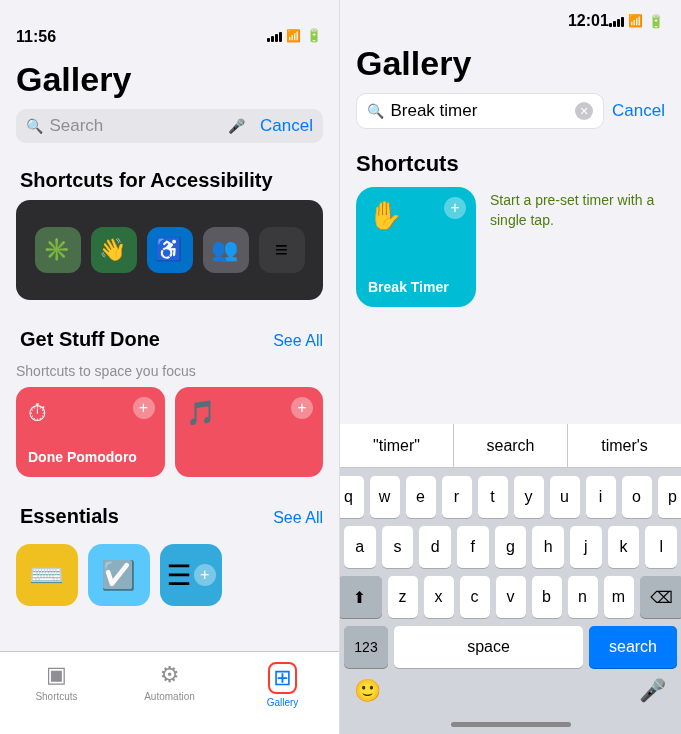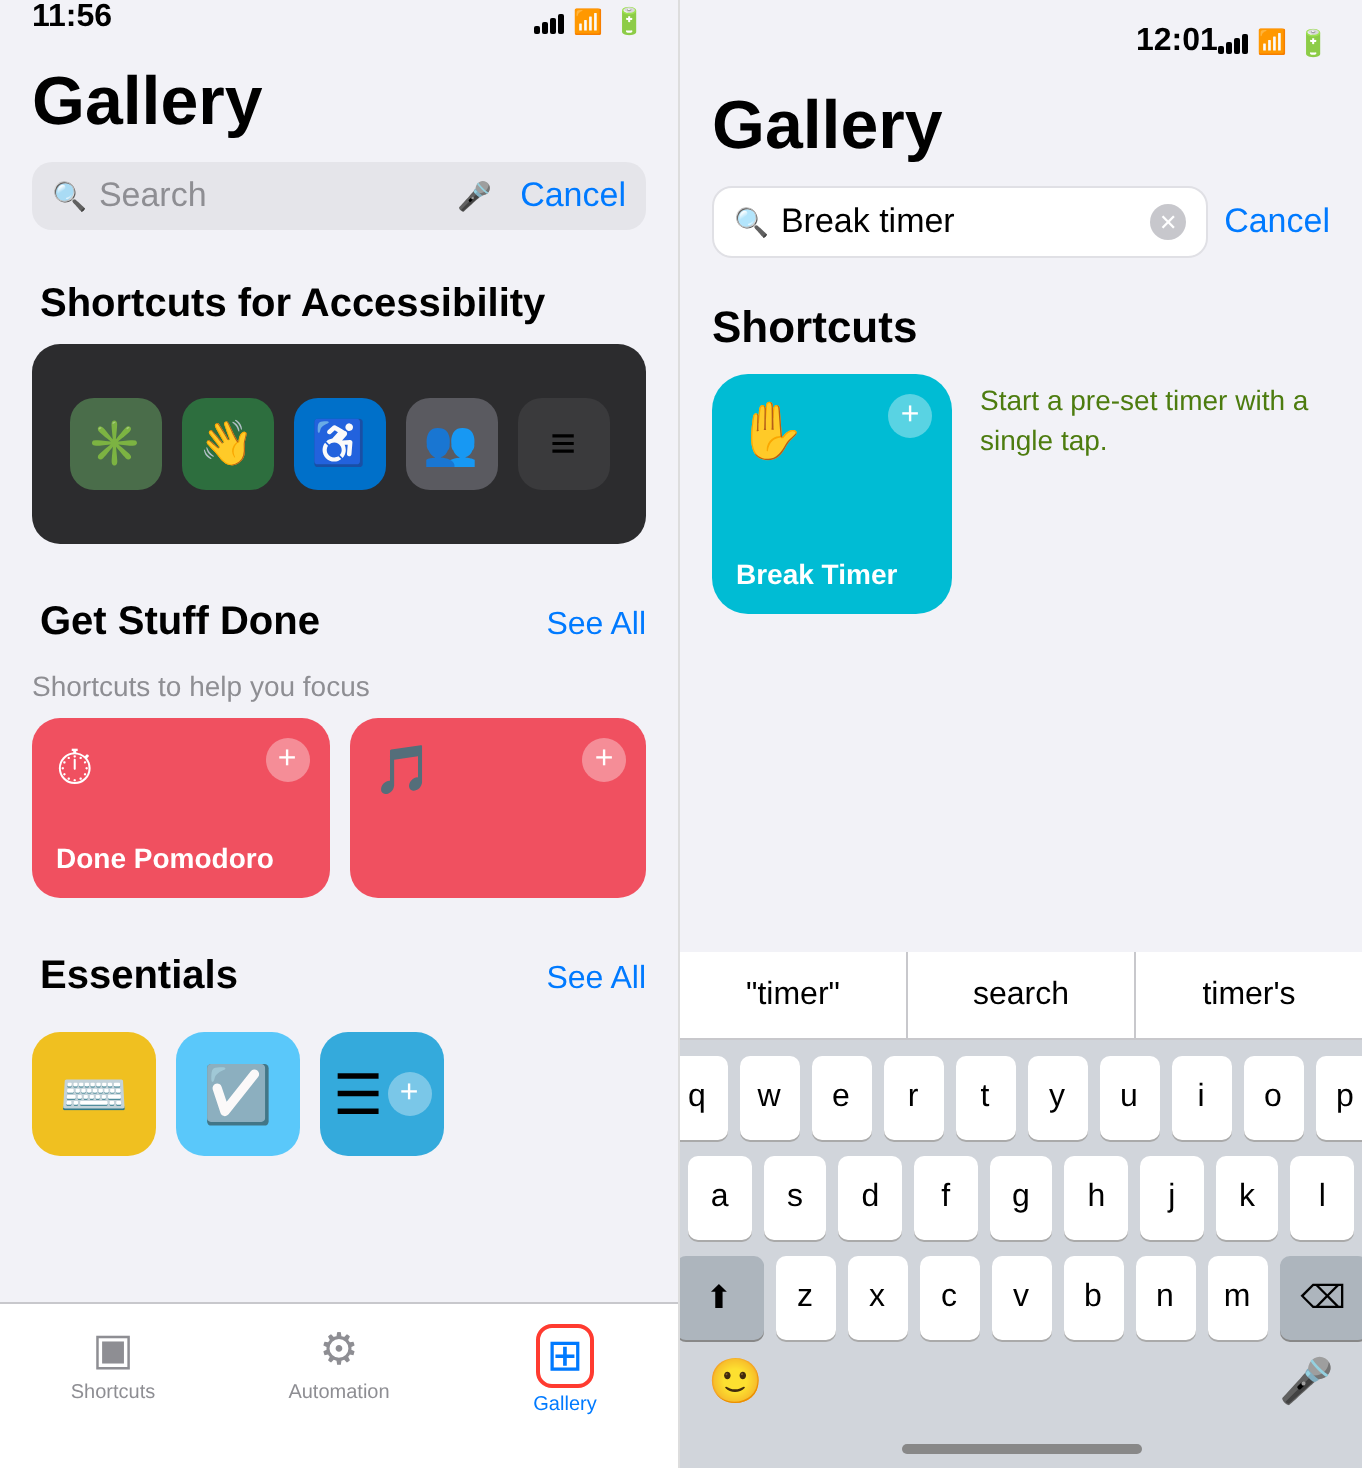--- a/index.html
+++ b/index.html
@@ -19,22 +19,22 @@
       background: #f2f2f7;
       display: flex;
       flex-direction: column;
       border-right: 1px solid #ddd;
       overflow: hidden;
     }
 
     .status-bar {
       display: flex;
       justify-content: space-between;
-      align-items: flex-end;
-      padding: 0 16px 6px;
+      align-items: flex-start;
+      padding: 28px 16px 6px;
       font-size: 15px;
       font-weight: 600;
     }
 
     .status-bar-time { font-weight: 700; font-size: 16px; }
     .status-icons { display: flex; align-items: center; gap: 5px; font-size: 12px; }
 
     .page-title {
       font-size: 34px;
       font-weight: 700;
@@ -469,21 +469,21 @@
       <div class="acc-icon" style="background:#2d6e3e;">👋</div>
       <div class="acc-icon" style="background:#0070c9;">♿</div>
       <div class="acc-icon" style="background:#5a5a60;">👥</div>
       <div class="acc-icon" style="background:#3a3a3c;">≡</div>
     </div>
 
     <div class="section-header-row">
       <div class="section-header">Get Stuff Done</div>
       <span class="see-all">See All</span>
     </div>
-    <div class="section-subtext">Shortcuts to help you focus</div>
+    <div class="section-subtext">Shortcuts to space you focus</div>
 
     <div class="shortcut-cards">
       <div class="shortcut-card" style="background: #f05060;">
         <div class="card-add-btn">+</div>
         <span class="card-icon">⏱</span>
         <span class="card-title">Done Pomodoro</span>
       </div>
       <div class="shortcut-card" style="background: #f05060;">
         <div class="card-add-btn">+</div>
         <span class="card-icon">🎵</span>
@@ -600,20 +600,25 @@
         <div class="key">x</div>
         <div class="key">c</div>
         <div class="key">v</div>
         <div class="key">b</div>
         <div class="key">n</div>
         <div class="key">m</div>
         <div class="key-dark key-delete" style="min-width:44px;font-size:16px;">⌫</div>
       </div>
     </div>
 
+    <div class="bottom-bar">
+      <div class="key-123">123</div>
+      <div class="key-space">space</div>
+      <div class="key-search-btn">search</div>
+    </div>
 
     <div class="emoji-mic-bar">
       <span style="font-size:22px;">🙂</span>
       <span style="font-size:22px;color:#555;">🎤</span>
     </div>
 
     <div class="home-indicator">
       <div class="home-bar"></div>
     </div>
   </div>

